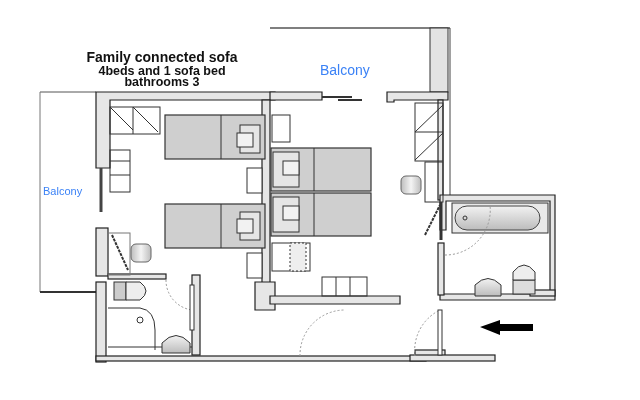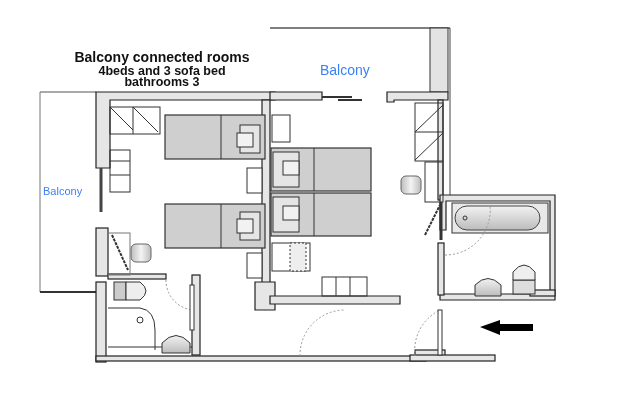--- a/index.html
+++ b/index.html
@@ -189,17 +189,17 @@
   </g>
 
   <rect x="438" y="310" width="4" height="45" fill="#fff" stroke="#333"></rect>
   <rect x="190" y="285" width="4" height="45" fill="#fff" stroke="#333"></rect>
 
   <g>
     <polygon points="480,327 500,320 500,324 533,324 533,331 500,331 500,335" fill="#000"></polygon>
   </g>
 </svg>
 
-<div class="title t1">Balcony connected rooms</div>
-<div class="title t2">4beds and 3 sofa bed</div>
+<div class="title t1">Family connected sofa</div>
+<div class="title t2">4beds and 1 sofa bed</div>
 <div class="title t3">bathrooms 3</div>
 <div class="balc balc-top">Balcony</div>
 <div class="balc balc-left">Balcony</div>
 
 </body></html>

